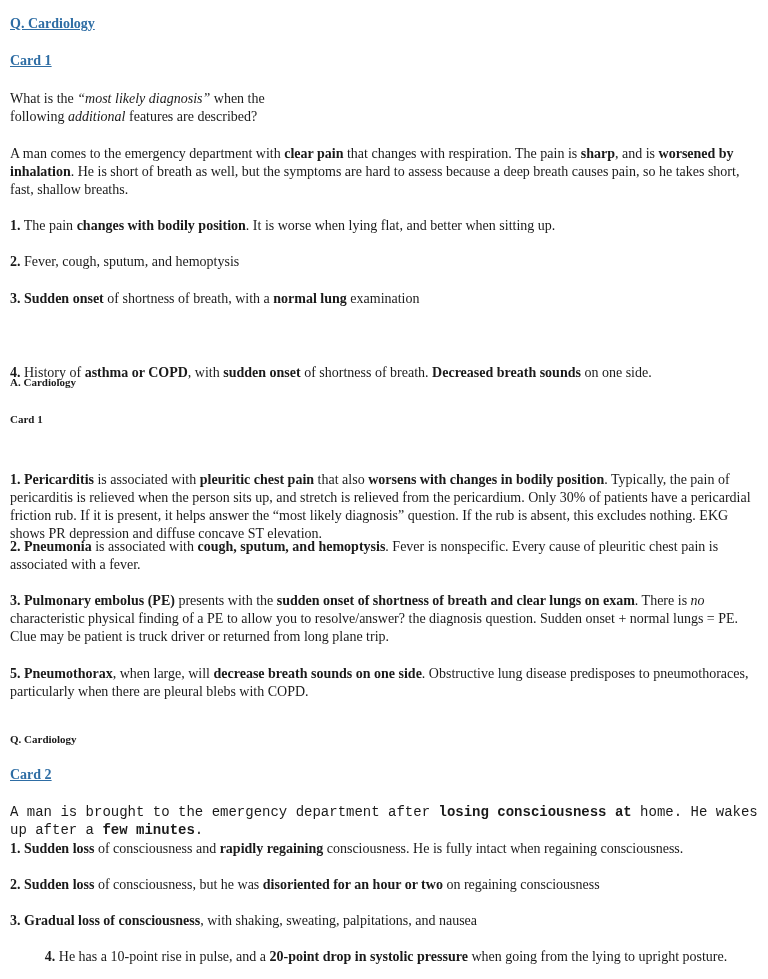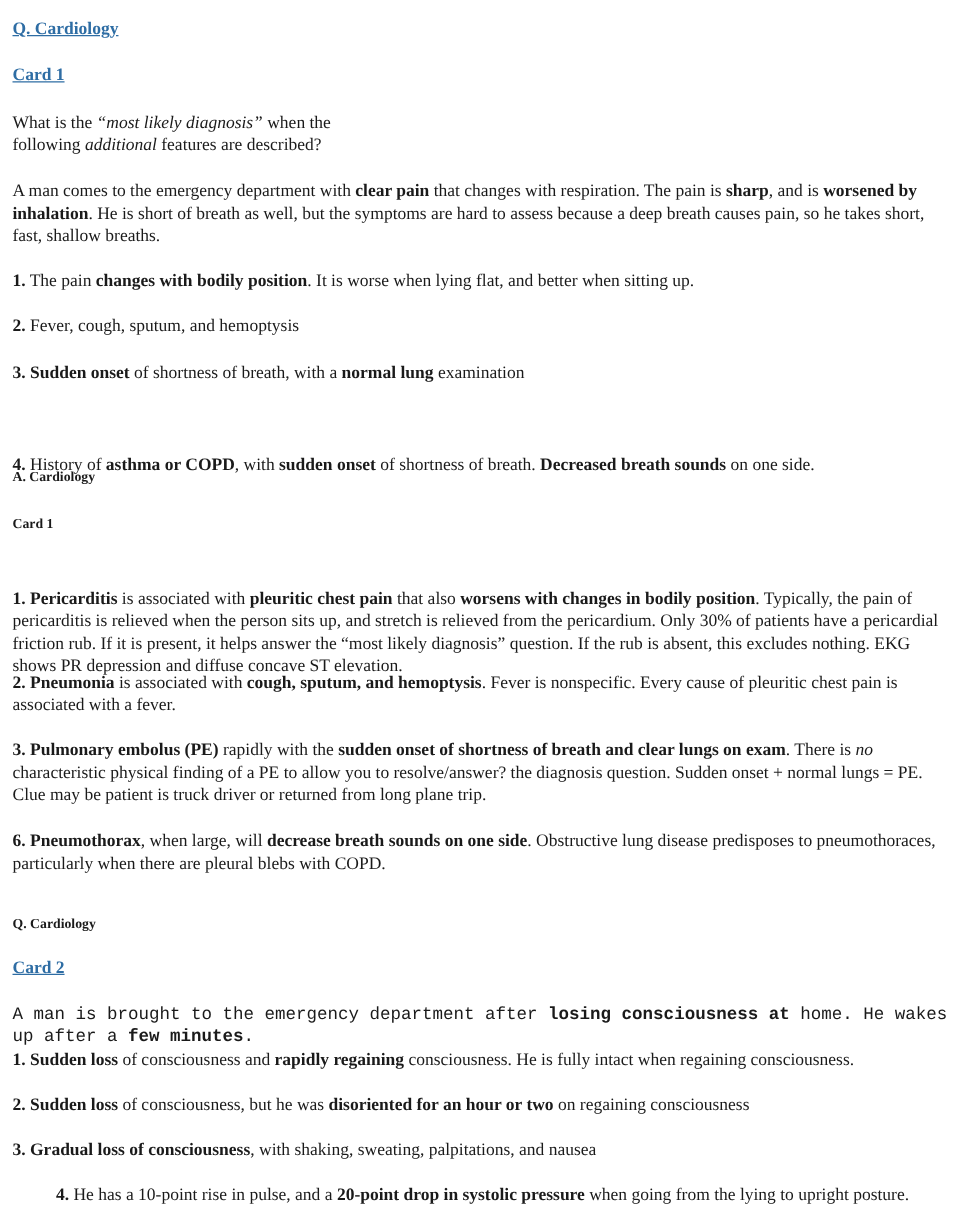--- a/index.html
+++ b/index.html
@@ -50,24 +50,24 @@
   <p class="blk hdr" style="top:373px;">A. Cardiology</p>
   <p class="blk hdr" style="top:410px;">Card 1</p>
 
   <p class="blk" style="top:447px;margin-top:24px;">
     <b>1. Pericarditis</b><span> is associated with </span><b>pleuritic chest pain</b><span> that also </span><b>worsens with changes in bodily position</b><span>. Typically, the pain of pericarditis is relieved when the person sits up, and stretch is relieved from the pericardium. Only 30% of patients have a pericardial friction rub. If it is present, it helps answer the “most likely diagnosis” question. If the rub is absent, this excludes nothing. EKG shows PR depression and diffuse concave ST elevation.</span>
   </p>
   <p class="blk" style="top:538px;">
     <b>2. Pneumonia</b><span> is associated with </span><b>cough, sputum, and hemoptysis</b><span>. Fever is nonspecific. Every cause of pleuritic chest pain is associated with a fever.</span>
   </p>
   <p class="blk" style="top:592px;">
-    <b>3. Pulmonary embolus (PE)</b><span> rapidly with the </span><b>sudden onset of shortness of breath and clear lungs on exam</b><span>. There is </span><i>no</i><span> characteristic physical finding of a PE to allow you to resolve/answer? the diagnosis question. Sudden onset + normal lungs = PE. Clue may be patient is truck driver or returned from long plane trip.</span>
+    <b>3. Pulmonary embolus (PE)</b><span> presents with the </span><b>sudden onset of shortness of breath and clear lungs on exam</b><span>. There is </span><i>no</i><span> characteristic physical finding of a PE to allow you to resolve/answer? the diagnosis question. Sudden onset + normal lungs = PE. Clue may be patient is truck driver or returned from long plane trip.</span>
   </p>
   <p class="blk" style="top:665px;">
-    <b>6. Pneumothorax</b><span>, when large, will </span><b>decrease breath sounds on one side</b><span>. Obstructive lung disease predisposes to pneumothoraces, particularly when there are pleural blebs with COPD.</span>
+    <b>5. Pneumothorax</b><span>, when large, will </span><b>decrease breath sounds on one side</b><span>. Obstructive lung disease predisposes to pneumothoraces, particularly when there are pleural blebs with COPD.</span>
   </p>
 
   <p class="blk hdr" style="top:730px;">Q. Cardiology</p>
   <p class="blk link" style="top:766px;">Card 2</p>
 
   <p class="blk" style="top:803px;font-family:Liberation Mono, monospace;">
     <span>A man is brought to the emergency department after </span><b>losing consciousness at</b><span> home. He wakes up after a </span><b>few minutes</b><span>.</span>
   </p>
   <p class="blk" style="top:840px;">
     <b>1. </b><b>Sudden loss</b><span> of consciousness and </span><b>rapidly regaining</b><span> consciousness. He is fully intact when regaining consciousness.</span>

